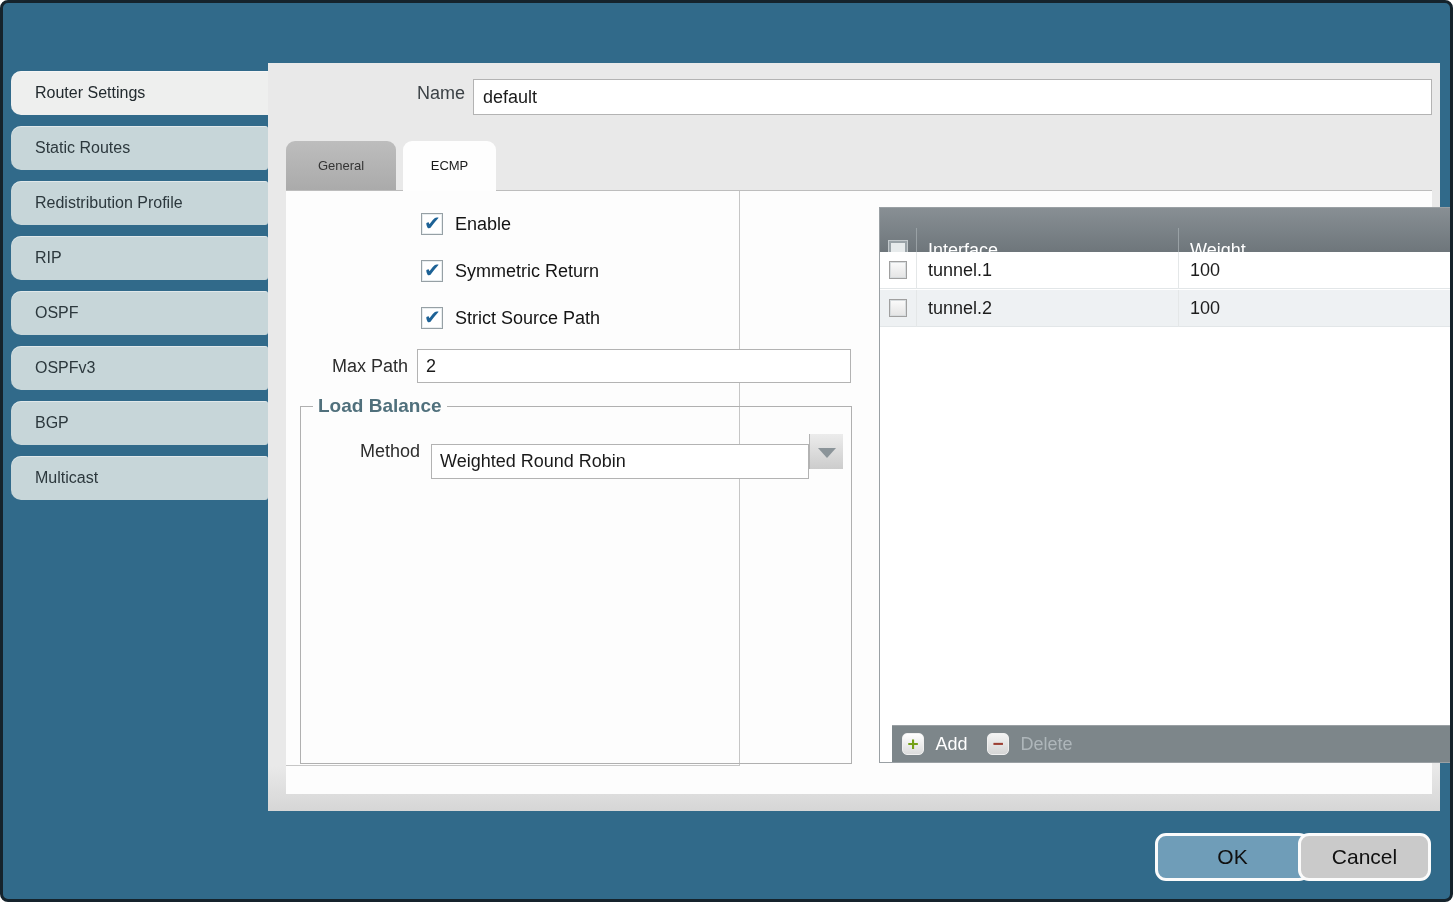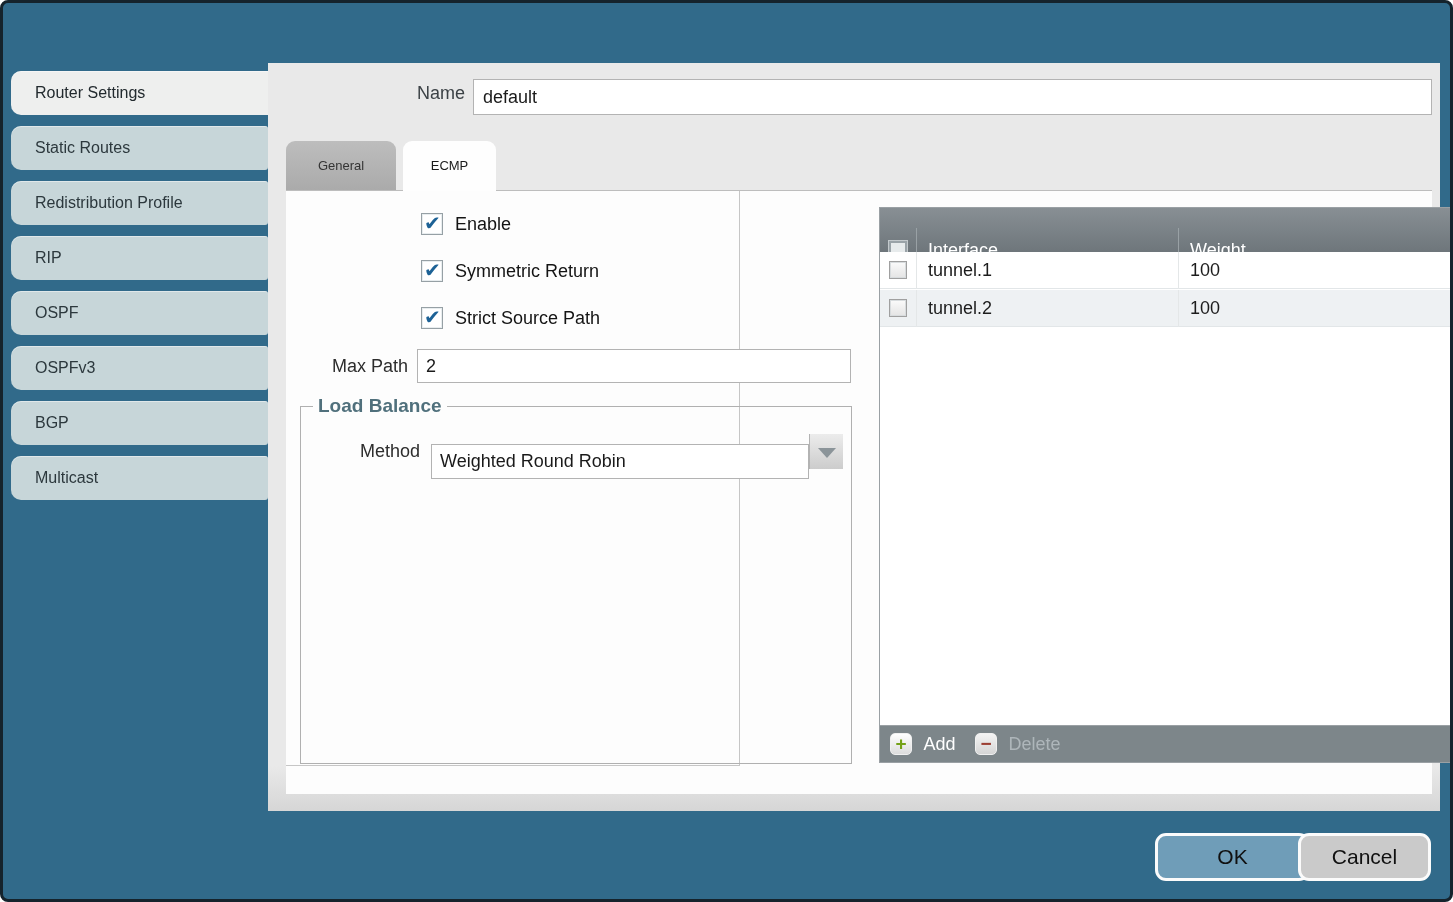--- a/index.html
+++ b/index.html
@@ -112,21 +112,21 @@
     background:#e7ebec; border:1px solid #c3c9cc; box-shadow:inset 0 0 0 2px #9aa3a8; cursor:pointer;
   }
   .grid-row { position:absolute; left:0; right:0; height:37px; font-size:18px; color:#1c1c1c; cursor:pointer; }
   .row-cb {
     position:absolute; left:9px; top:9px; width:18px; height:18px;
     background:linear-gradient(#fbfbfb,#e4e4e4); border:1px solid #a0a0a0;
     box-shadow:inset 0 0 0 1px #d8dcde; cursor:pointer;
   }
   .cell { position:absolute; top:0; line-height:37px; padding-left:11px; white-space:nowrap; }
   .grid-footer {
-    position:absolute; left:0; right:0; bottom:0; height:37px;
+    position:absolute; left:12px; right:0; bottom:0; height:37px;
     background:#7d868a; border-top:1px solid #9aa0a4;
   }
   .foot-btn { position:absolute; top:7px; height:24px; cursor:pointer; }
   .mini-ico {
     display:inline-block; width:22px; height:22px; border-radius:5px; vertical-align:middle;
     background:linear-gradient(#ffffff,#dcdcdc); border:1px solid #f0f0f0;
     text-align:center; line-height:20px; font-weight:bold; font-size:19px;
   }
   .plus  { color:#74a117; }
   .minus { color:#9c3f34; background:linear-gradient(#f3f3f3,#d5d5d5); }

